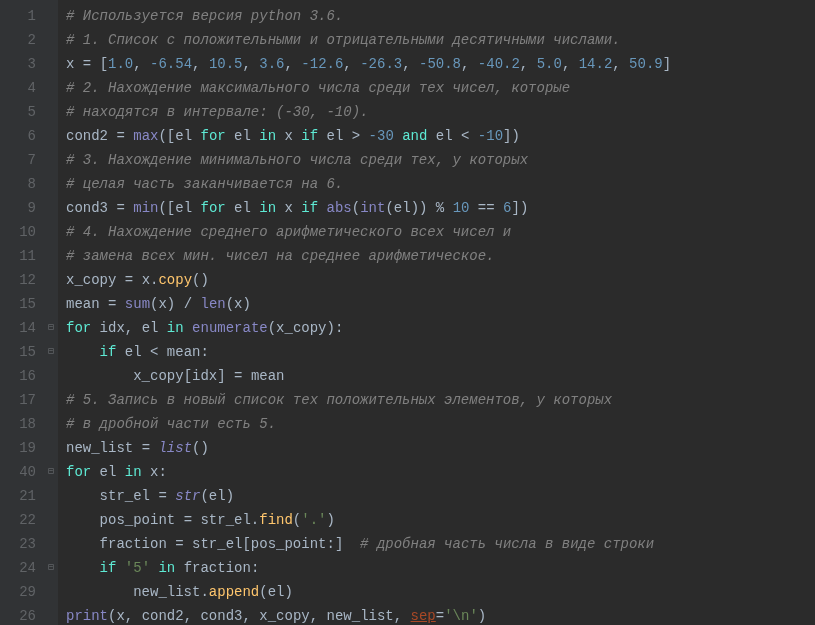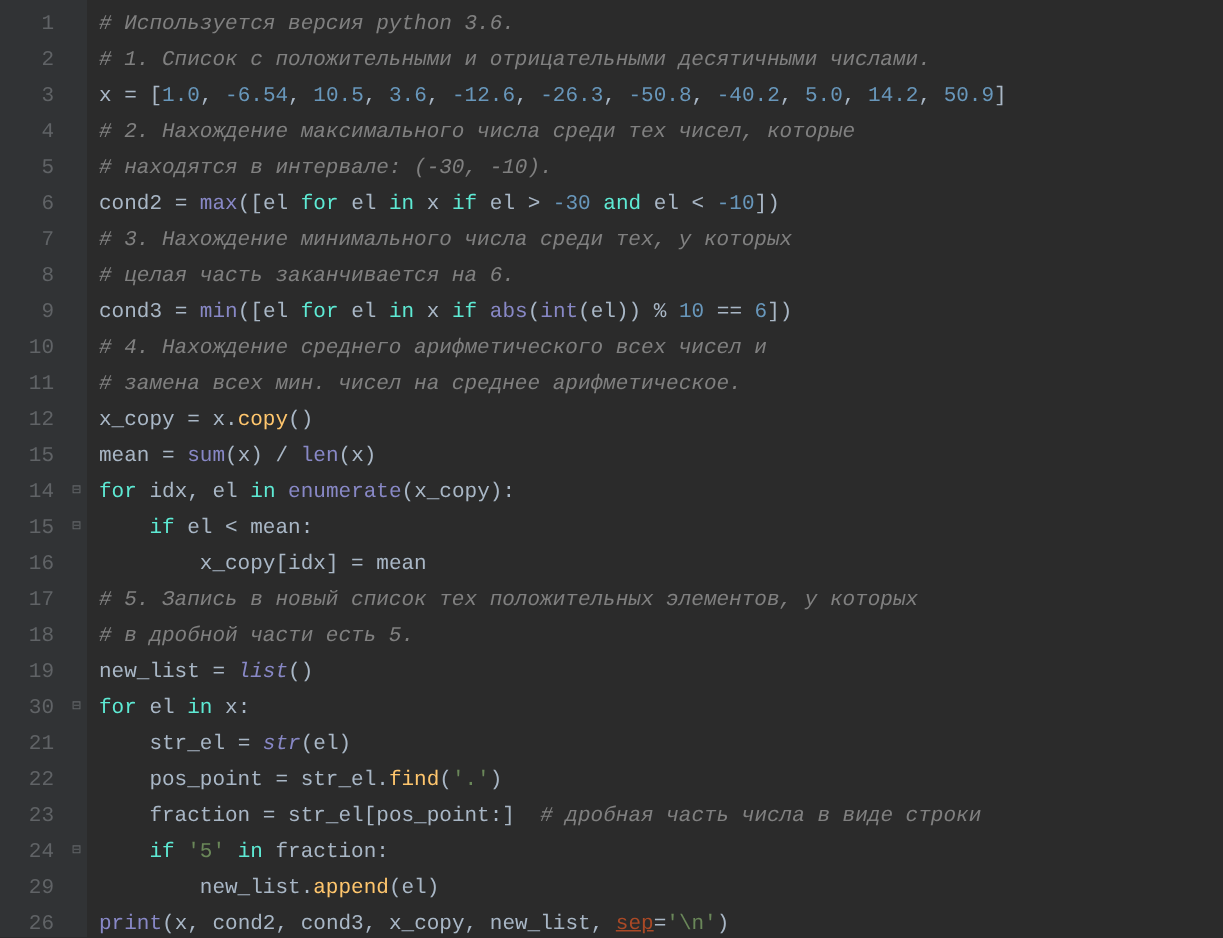--- a/index.html
+++ b/index.html
@@ -79,21 +79,21 @@
       <div class="gutter-line">10</div>
       <div class="gutter-line">11</div>
       <div class="gutter-line">12</div>
       <div class="gutter-line">15</div>
       <div class="gutter-line">14</div>
       <div class="gutter-line">15</div>
       <div class="gutter-line">16</div>
       <div class="gutter-line">17</div>
       <div class="gutter-line">18</div>
       <div class="gutter-line">19</div>
-      <div class="gutter-line">30</div>
+      <div class="gutter-line">40</div>
       <div class="gutter-line">21</div>
       <div class="gutter-line">22</div>
       <div class="gutter-line">23</div>
       <div class="gutter-line">24</div>
       <div class="gutter-line">29</div>
       <div class="gutter-line">26</div>
     </div>
   <div class="fold-col" id="foldcol">
       <div class="fold-mark"></div>
       <div class="fold-mark"></div>

